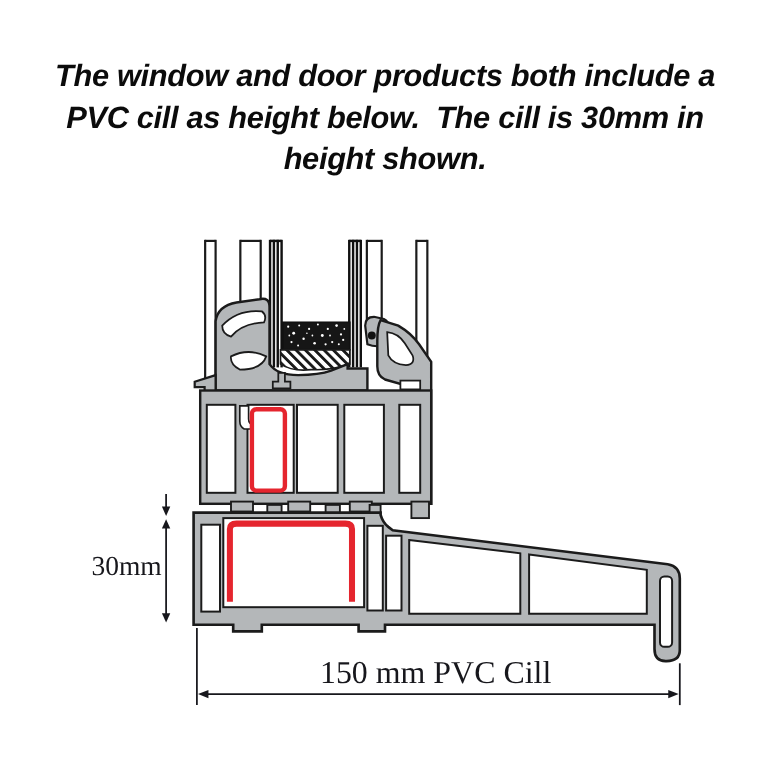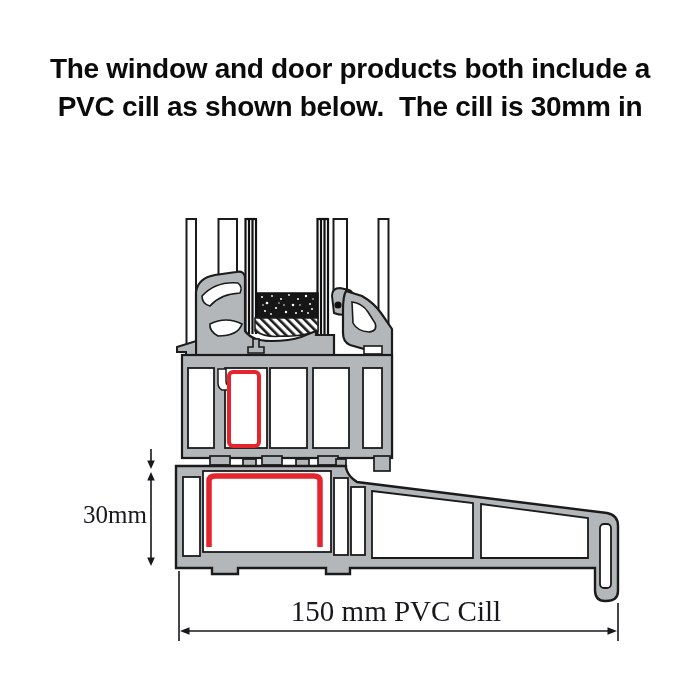--- a/index.html
+++ b/index.html
@@ -1,33 +1,34 @@
 <!DOCTYPE html>
 <html><head>
 <meta charset="utf-8">
 <style>
   html,body{margin:0;padding:0;background:#ffffff;}
   .page{position:relative;width:700px;height:700px;background:#ffffff;overflow:hidden;
         font-family:"Liberation Sans",sans-serif;}
   .heading{position:absolute;top:50px;left:4px;right:4px;text-align:center;
            color:#0b0b0b;font-weight:bold;font-size:28px;line-height:38px;
            letter-spacing:-0.3px;}
-  .heading .hline{white-space:pre-wrap;}
+  .heading .hline{white-space:pre-wrap;font-style:italic;}
   svg text{font-family:"Liberation Serif","DejaVu Serif",serif;fill:#17171c;}
   .dim-depth{font-size:25px;}
   .dim-width{font-size:29px;}
 </style>
 </head>
 <body>
 
 <div class="page">
 
   <div class="heading">
     <div class="hline">The window and door products both include a</div>
-    <div class="hline">PVC cill as shown below.  The cill is 30mm in</div>
+    <div class="hline">PVC cill as height below.  The cill is 30mm in</div>
+    <div class="hline">height shown.</div>
   </div>
 
   <svg width="700" height="700" viewBox="0 0 700 700" style="position:absolute;left:0;top:0;">
     <defs>
       <pattern id="hatch" width="6" height="6" patternUnits="userSpaceOnUse" patternTransform="rotate(-45)">
         <rect width="6" height="6" fill="#ffffff"></rect>
         <rect width="2.6" height="6" fill="#1b1b1b"></rect>
       </pattern>
     </defs>
 

